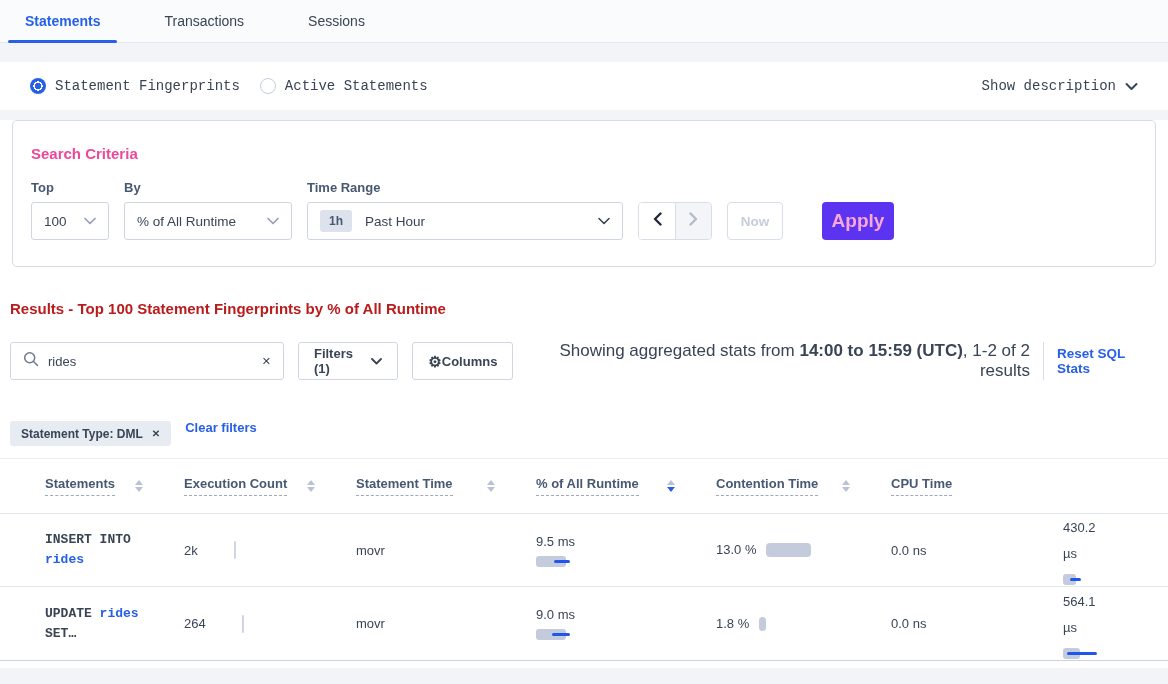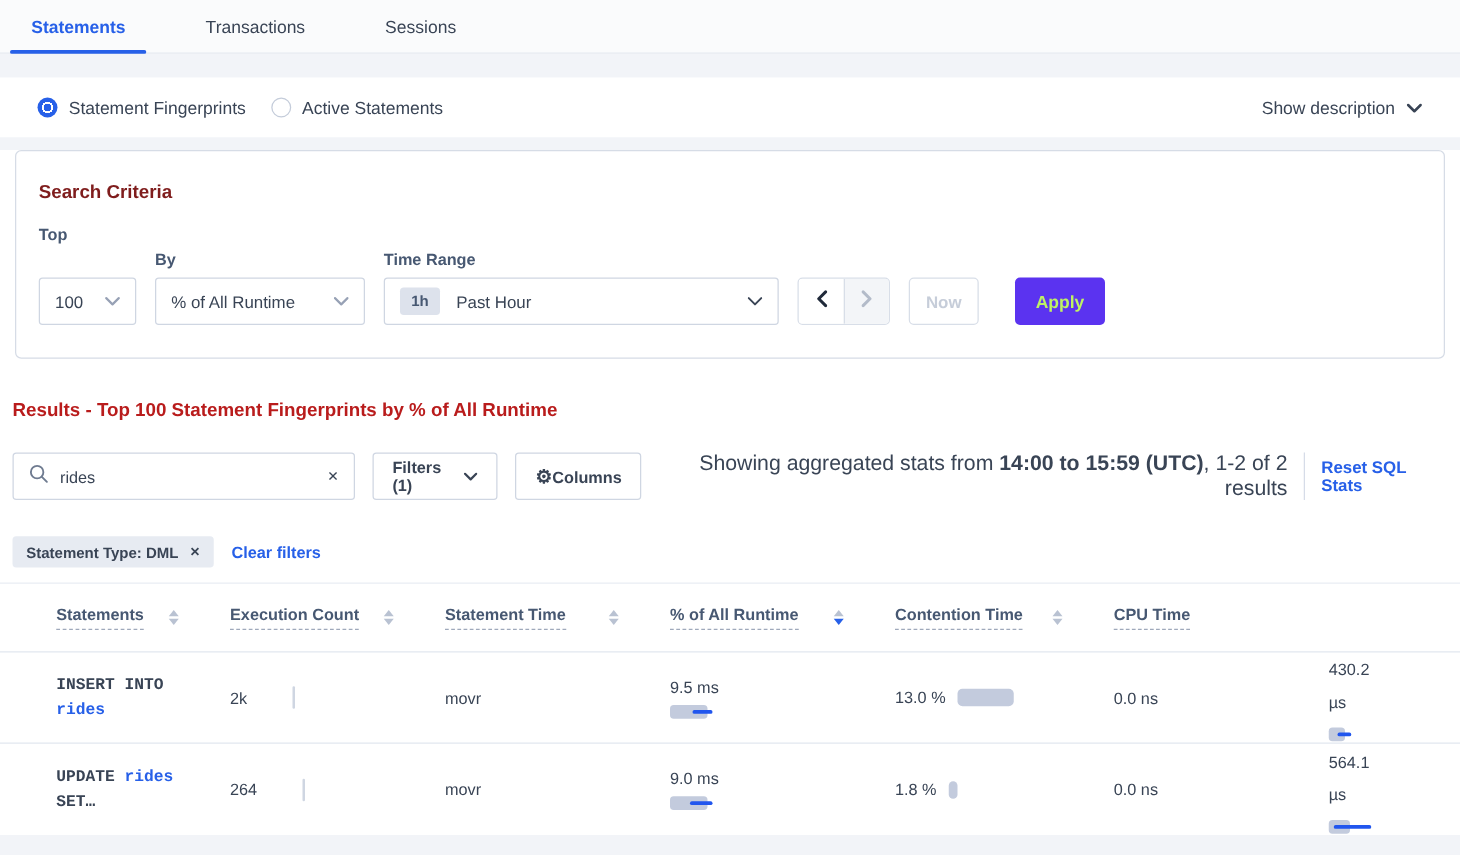--- a/index.html
+++ b/index.html
@@ -13,57 +13,57 @@
     color:#394455; position:relative; cursor:pointer; }
   .tab.active { color:#2760e8; font-weight:600; }
   .tab.active::after { content:""; position:absolute; left:0; right:0; bottom:-1px;
     height:3px; background:#2760e8; border-radius:2px; }
   .tab:first-child { margin-left:8px; }
 
   .gap { height:19px; background:#f2f4f8; }
   .gap.small { height:10px; }
 
   
-  .band { height:48px; background:#fff; display:flex; align-items:center; padding:0 30px; }
+  .band { height:48px; background:#fff; display:flex; align-items:center; padding:0 30px;font-family:Liberation Mono, monospace; }
   .radio-opt { display:flex; align-items:center; gap:9px; margin-right:20px; cursor:pointer; }
   .radio { width:16px; height:16px; border-radius:50%; flex:0 0 auto; }
   .radio.on { background:radial-gradient(circle,#2760e8 0 3px,#ffffff 3px 4.6px,#2760e8 4.6px 8px); }
   .radio.off { background:#fff; border:1px solid #c4ccda; }
   .radio-label { font-size:14px; color:#394455; }
   .show-desc { margin-left:auto; display:flex; align-items:center; gap:9px;
     font-size:14px; color:#394455; cursor:pointer; }
 
   
   .main { background:#fff; height:548px; }
 
   .card { margin:0 12px; border:1px solid #d6dce6; border-radius:5px;
     padding:24px 18px 26px 18px; background:#fff; }
-  .card-title { font-size:15px; font-weight:700; color:#7f1d1d; }
+  .card-title { font-size:15px; font-weight:700; color:#ec4899; }
   .fields { display:flex; align-items:flex-end; margin-top:18px; gap:15px; }
   .field { display:flex; flex-direction:column; }
   .field-label { font-size:13px; font-weight:700; color:#475872; margin-bottom:7px; }
   .select { height:38px; border:1px solid #cfd6e2; border-radius:3px; background:#fff;
     display:flex; align-items:center; padding:0 12px; font-size:13.5px; color:#394455;
     cursor:pointer; }
   .select .chev { margin-left:auto; }
-  .sel-top { width:78px;margin-top:20px; }
+  .sel-top { width:78px; }
   .sel-by { width:168px; }
   .sel-time { width:316px; }
   .time-badge { background:#dde2ec; color:#475872; font-size:12px; font-weight:700;
     padding:4px 9px; border-radius:3px; margin-right:13px; }
   .arrow-group { display:flex; height:38px; border:1px solid #d8dee8; border-radius:4px;
     overflow:hidden; }
   .arrow-btn { width:36px; display:flex; align-items:center; justify-content:center;
     background:#fff; cursor:pointer; }
   .arrow-btn.disabled { background:#f3f5f8; border-left:1px solid #d8dee8; cursor:default; }
   .btn-now { height:38px; width:56px; border:1px solid #d8dee8; border-radius:4px;
     background:#fff; color:#c6cdd9; font-size:13.5px; font-weight:600;
     display:flex; align-items:center; justify-content:center;text-align:center; }
-  .btn-apply { height:38px; width:72px; margin-left:14px; border:none; border-radius:4px;
-    background:#5b33f0; color:#bef264; font-size:14px; font-weight:700;
+  .btn-apply { height:38px; width:72px; margin-left:24px; border:none; border-radius:4px;
+    background:#5b33f0; color:#f9a8d4; font-size:19px; font-weight:700;
     display:flex; align-items:center; justify-content:center; cursor:pointer; }
 
   .results-heading { margin:33px 0 0 10px; font-size:15px; font-weight:700; color:#b91c1c; }
 
   .controls { margin:24px 8px 0 10px; display:flex; align-items:center; }
   .search-box { width:278px; height:38px; border:1px solid #cfd6e2; border-radius:3px;
     display:flex; align-items:center; padding:0 12px; gap:9px; background:#fff; }
   .search-box input { border:none; outline:none; flex:1; font-size:13px; color:#394455;
     font-family:"Liberation Sans", sans-serif; min-width:0; background:transparent; }
   .clear-x { font-size:11px; color:#394455; cursor:pointer; }
@@ -75,21 +75,21 @@
   .gear { font-size:15px; line-height:1; color:#394455; }
   .right-group { margin-left:auto; display:flex; align-items:center; }
   .summary { font-size:17px; color:#394455; text-align:right; }
   .summary b { font-weight:700; }
   .vdivider { width:1px; height:38px; background:#d6dce8; margin:0 13px; }
   .link { color:#2760e8; font-weight:600; font-size:13.5px; text-decoration:none; cursor:pointer; }
 
   .chip-row { margin:28px 0 0 10px; display:flex; align-items:center; gap:14px; }
   .chip { background:#e7ebf2; border-radius:3px; height:25px; display:flex;
     align-items:center; gap:9px; padding:0 11px; font-size:12px; font-weight:700;
-    color:#394455; }
+    color:#394455;margin-top:12px; }
   .chip .clear-x { font-size:10px; }
   .clear-filters { font-size:13px; }
 
   
   .table-wrap { margin-top:12px; width:1168px; overflow:hidden; border-top:1px solid #e9edf3; }
   .tgrid { display:grid; grid-template-columns:139px 172px 180px 180px 175px 172px 200px;
     padding-left:10px; width:1228px; }
   .thead { height:55px; border-bottom:1px solid #e2e7ef; }
   .th { display:flex; align-items:center; padding:0 6px 0 35px; font-size:13px;
     font-weight:700; color:#475872; cursor:pointer; }

